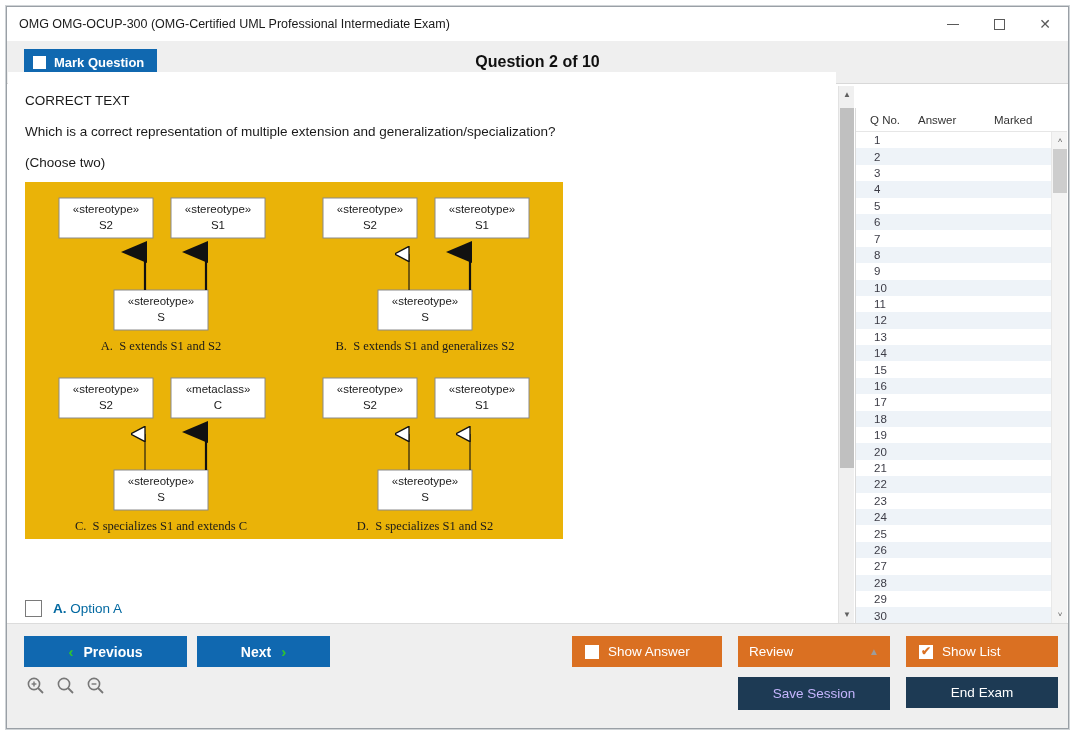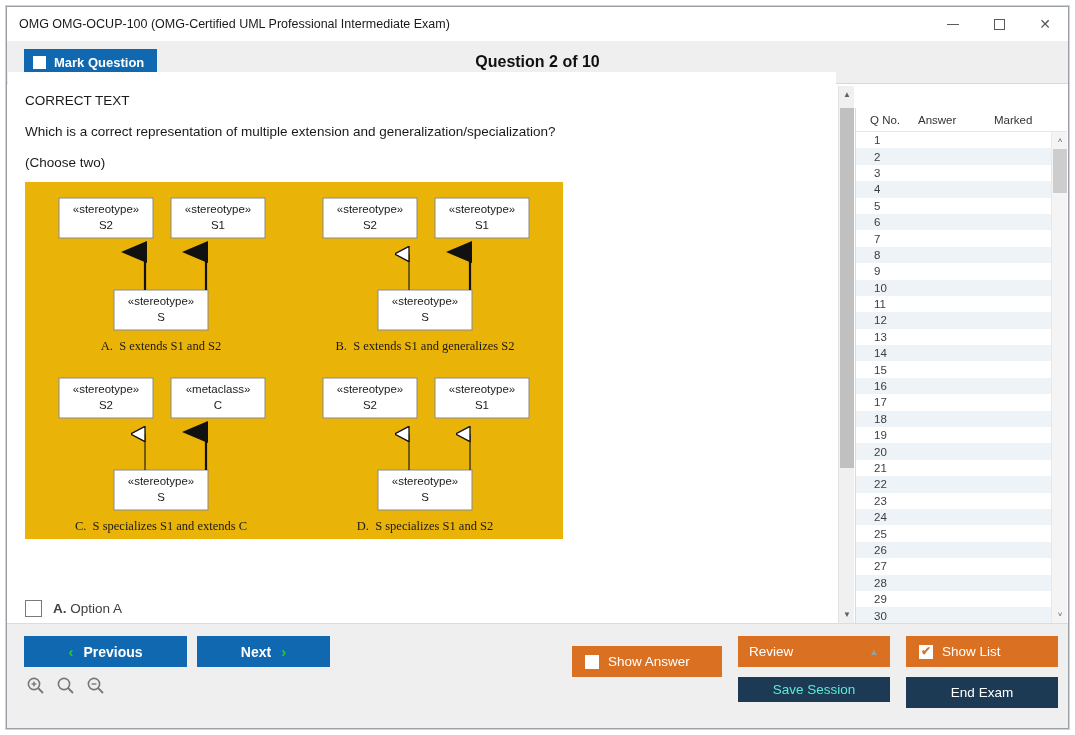--- a/index.html
+++ b/index.html
@@ -85,21 +85,21 @@
 
   
   .optrow {
     position: absolute; left: 17px; bottom: 6px;
     display: flex; align-items: center; gap: 11px;
   }
   .optbox {
     width: 17px; height: 17px; border: 1px solid #7a7a7a; background: #fff;
     cursor: pointer;
   }
-  .optlabel { font-size: 13.5px; color: #404040; }
+  .optlabel { font-size: 13.5px; color: #0369a1; }
   .optlabel b { font-weight: bold; }
 
   
   .outer-sb {
     position: absolute; left: 831px; top: 79px; width: 16px; bottom: 105px;
     background: #f0f0f0; border-left: 1px solid #e2e2e2;
   }
   .sb-arrow {
     position: absolute; left: 0; width: 16px; height: 17px;
     display: flex; align-items: center; justify-content: center;
@@ -165,21 +165,20 @@
   }
   .btn-prev { left: 17px; width: 163px; }
   .btn-next { left: 190px; width: 133px; text-align: center; }
   .chev { color: #2ec52e; font-size: 15px; font-weight: bold; }
 
   .btn-showanswer {
     position: absolute; left: 565px; top: 12px; width: 150px; height: 31px;
     background: #da7022; color: #fff; border: none; cursor: pointer;
     display: flex; align-items: center; gap: 9px; padding-left: 13px;
     font-size: 13.5px;
-    margin-top: 10px;
   }
   .sa-box { width: 14px; height: 14px; background: #fff; }
 
   .btn-review {
     position: absolute; left: 731px; top: 12px; width: 152px; height: 31px;
     background: #da7022; color: #fff; border: none; cursor: pointer;
     display: flex; align-items: center; padding: 0 11px;
     font-size: 13.5px;
   }
   .rv-label { flex: 1; text-align: left; }
@@ -190,22 +189,22 @@
     background: #da7022; color: #fff; border: none; cursor: pointer;
     display: flex; align-items: center; gap: 9px; padding-left: 13px;
     font-size: 13.5px;
   }
   .sl-box {
     width: 14px; height: 14px; background: #fff; color: #da7022;
     font-size: 12px; line-height: 13px; text-align: center; font-weight: bold;
   }
 
   .btn-save {
-    position: absolute; left: 731px; top: 53px; width: 152px; height: 25px;
-    background: #1d3a54; color: #5eead4; border: none; cursor: pointer;
+    position: absolute; left: 731px; top: 53px; width: 152px; height: 33px;
+    background: #1d3a54; color: #c4b5fd; border: none; cursor: pointer;
     font-size: 13.5px;
   }
   .btn-end {
     position: absolute; left: 899px; top: 53px; width: 152px; height: 31px;
     background: #1d3a54; color: #fff; border: none; cursor: pointer;
     font-size: 13.5px;
     text-align: center;
   }
 
   .zoomrow {
@@ -213,21 +212,21 @@
     display: flex; align-items: center; gap: 11px;
   }
   .zicon { cursor: pointer; }
 </style>
 </head>
 <body>
 
 <div id="app">
 
   <div class="titlebar">
-    <span class="titlebar-text">OMG OMG-OCUP-100 (OMG-Certified UML Professional Intermediate Exam)</span>
+    <span class="titlebar-text">OMG OMG-OCUP-300 (OMG-Certified UML Professional Intermediate Exam)</span>
     <div class="wincontrols">
       <div class="wc">
         <span class="wc-min"></span>
       </div>
       <div class="wc">
         <span class="wc-box"></span>
       </div>
       <div class="wc wc-close">
         <span>✕</span>
       </div>

